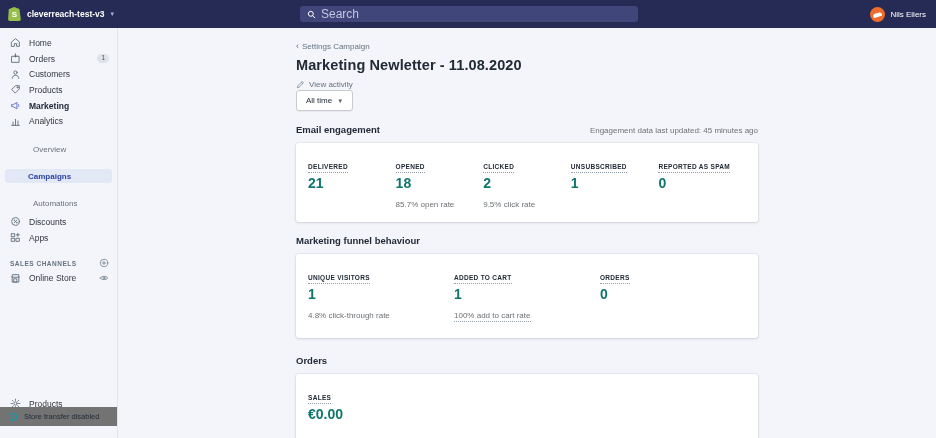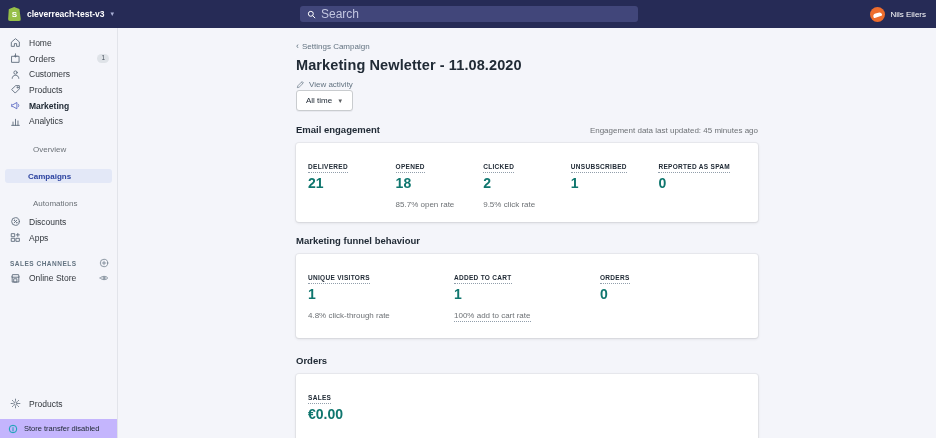--- a/index.html
+++ b/index.html
@@ -73,22 +73,22 @@
   .channels-header .hdr-action { margin-left:auto; cursor:pointer; }
   .hdr-action svg, .row-action svg { width:10px; height:10px; stroke:#637381; fill:none; stroke-width:1.4; stroke-linecap:round; }
   .row-action { margin-left:auto; cursor:pointer; display:flex; }
   .settings-row {
     position:absolute; left:0; bottom:26px; width:100%;
     height:16px; display:flex; align-items:center; gap:8px; padding:0 10px;
     font-size:8.5px; color:#32373d; cursor:pointer;
   }
   .settings-row .nicon svg { width:11px; height:11px; stroke:#5c6a7a; fill:none; stroke-width:1.5; }
   .transfer-strip {
-    position:absolute; left:0; bottom:0; width:100%; height:19px;
-    background:#c4b5fd; display:flex; align-items:center; gap:6px; padding:0 8px;
+    position:absolute; left:0; bottom:12px; width:100%; height:19px;
+    background:#737373; display:flex; align-items:center; gap:6px; padding:0 8px;
     font-size:7.5px; color:#212b36; cursor:pointer;
   }
   .transfer-strip svg { width:10px; height:10px; }
 
   
   .main { position:absolute; left:296px; top:28px; width:462px; }
   .breadcrumb {
     margin-top:13px; font-size:8px; color:#637381; display:flex; align-items:center; gap:3px; cursor:pointer;
   }
   .breadcrumb .chev { font-size:9px; color:#637381; }

